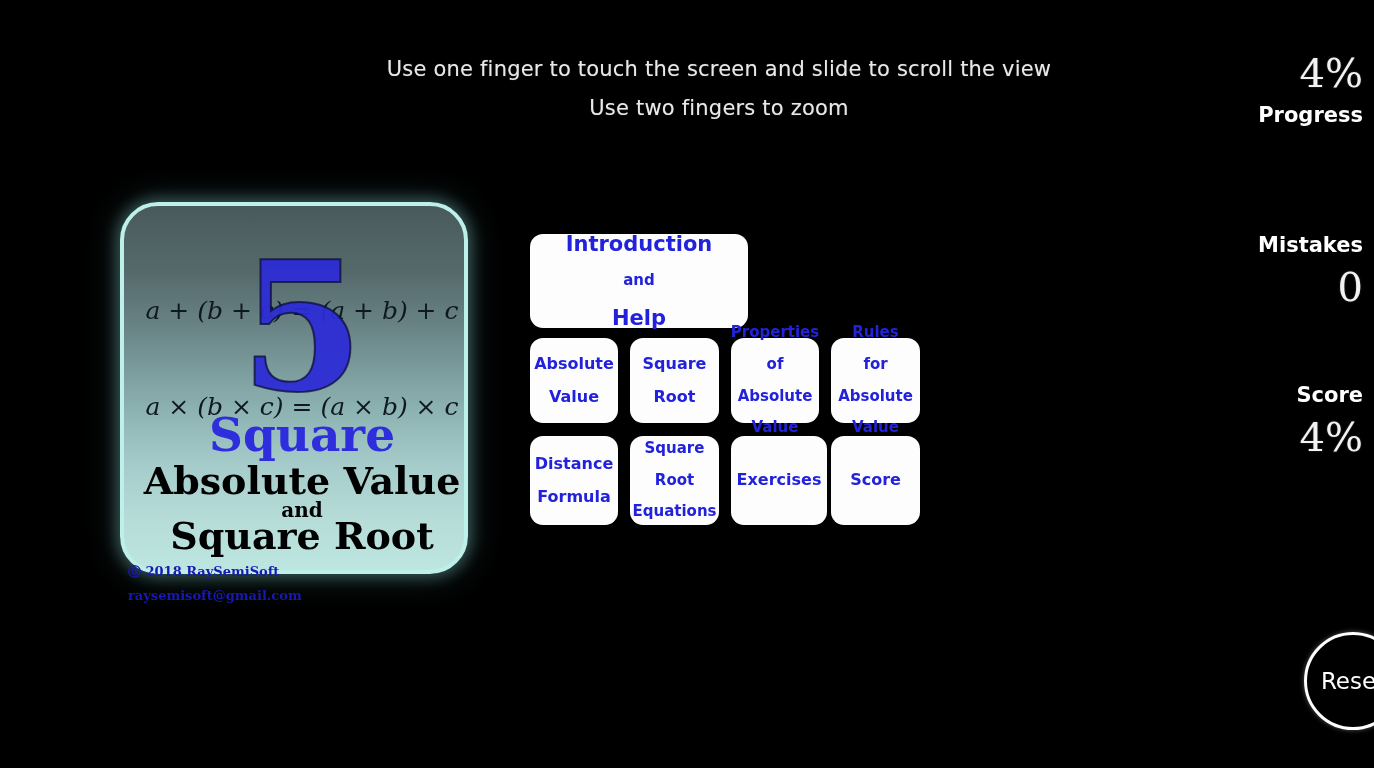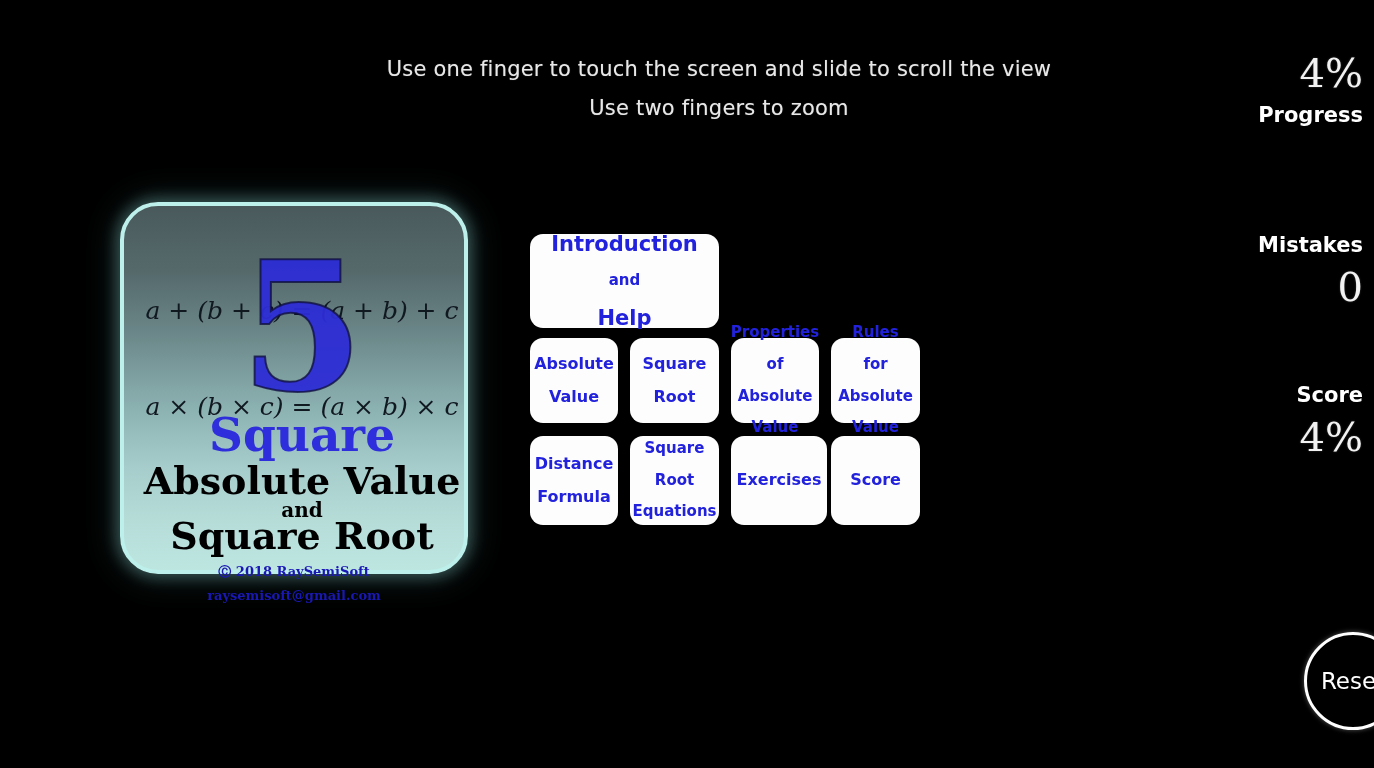--- a/index.html
+++ b/index.html
@@ -123,21 +123,20 @@
     text-align:center;
     font-family:"DejaVu Serif", serif;
     font-weight:bold;
     font-size:38px;
     line-height:44px;
     color:#000;
   }
   #copyright {
     position:absolute;
     left:88px; top:524px; width:348px;
-    text-align:center;
     font-family:"DejaVu Serif", serif;
     font-weight:bold;
     font-size:13px;
     line-height:16px;
     color:#1a18b4;
   }
 
   
   .mbtn {
     position:absolute;
@@ -150,21 +149,21 @@
     font-family:"DejaVu Sans", sans-serif;
     font-weight:bold;
     color:#2222dd;
     text-align:center;
     line-height:1.06;
     cursor:pointer;
   }
   .mbtn .ln { display:block; white-space:nowrap; }
 
   #btn-intro {
-    left:498px; top:202px; width:189px; height:94px;
+    left:498px; top:202px; width:218px; height:94px;
     font-size:21px;
   }
   #btn-intro .small { font-size:15px; padding:2px 0; }
 
   .row2 { top:306px; height:85px; font-size:16px; }
   .row3 { top:404px; height:89px; font-size:16px; }
   #btn-abs     { left:498px; width:88px; }
   #btn-sqrt    { left:598px; width:89px; }
   #btn-props   { left:699px; width:88px; font-size:15px; }
   #btn-rules   { left:799px; width:89px; font-size:15px; }

